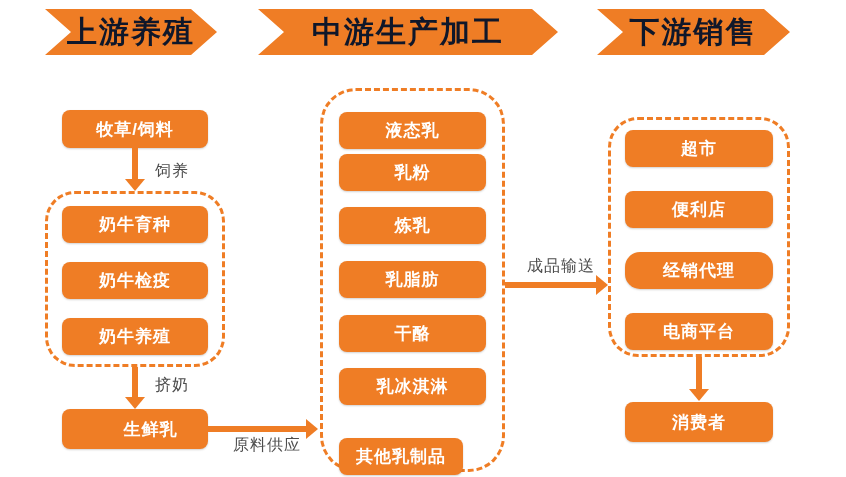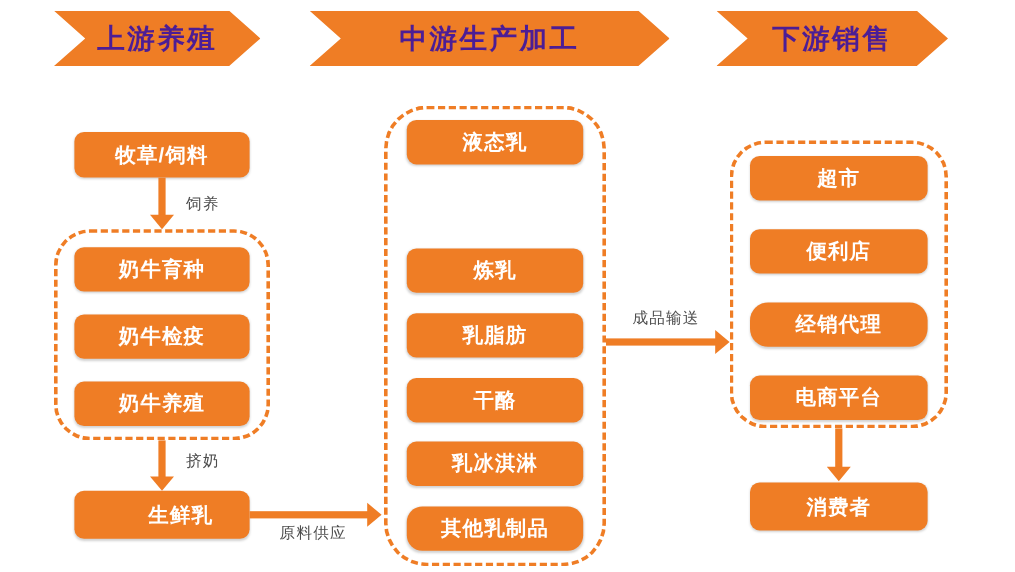--- a/index.html
+++ b/index.html
@@ -12,23 +12,23 @@
   .canvas{
     position:relative;
     width:846px;height:477px;
     background:#ffffff;
     overflow:hidden;
   }
   
   .chevron{
     position:absolute;
     background:var(--orange);
-    color:#4c1d95;
+    color:#0f172a;
     font-weight:bold;
-    font-size:23px;
+    font-size:30px;
     display:flex;align-items:center;justify-content:center;
     letter-spacing:2px;
     clip-path:polygon(0% 0%, calc(100% - 26px) 0%, 100% 50%, calc(100% - 26px) 100%, 0% 100%, 26px 50%);
   }
   
   .node{
     position:absolute;
     background:var(--orange);
     color:#fff;
     font-weight:bold;
@@ -51,21 +51,21 @@
     border-left:10px solid transparent;border-right:10px solid transparent;border-top:12px solid var(--orange);}
   
   .arr-h{position:absolute;height:22px;}
   .arr-h .shaft{position:absolute;top:50%;transform:translateY(-50%);left:0;right:10px;height:6px;background:var(--orange);}
   .arr-h .head{position:absolute;top:50%;transform:translateY(-50%);right:0;width:0;height:0;
     border-top:10px solid transparent;border-bottom:10px solid transparent;border-left:12px solid var(--orange);}
   
   .flow-label{
     position:absolute;
     color:var(--label);
-    font-size:13px;
+    font-size:16px;
     letter-spacing:1px;
     white-space:nowrap;
   }
 </style>
 </head>
 <body>
 
 <div class="canvas">
 
   <div class="chevron" style="left:45px;top:9px;width:172px;height:46px;">上游养殖</div>
@@ -93,26 +93,27 @@
 
   <div class="node" style="left:62px;top:409px;width:146px;height:40px;padding-left:31px;">生鲜乳</div>
 
   <div class="arr-h" style="left:208px;top:418px;width:110px;">
     <div class="shaft"></div>
     <div class="head"></div>
   </div>
   <div class="flow-label" style="left:233px;top:399px;margin-top:36px;">原料供应</div>
 
   <div class="group" style="left:320px;top:88px;width:185px;height:384px;border-radius:36px;"></div>
-  <div class="node" style="left:339px;top:100px;width:147px;height:37px;">液态乳</div>
+  <div class="node" style="left:339px;top:112px;width:147px;height:37px;">液态乳</div>
+  <div class="node" style="left:339px;top:154px;width:147px;height:37px;">乳粉</div>
   <div class="node" style="left:339px;top:207px;width:147px;height:37px;">炼乳</div>
   <div class="node" style="left:339px;top:261px;width:147px;height:37px;">乳脂肪</div>
   <div class="node" style="left:339px;top:315px;width:147px;height:37px;">干酪</div>
   <div class="node" style="left:339px;top:368px;width:147px;height:37px;">乳冰淇淋</div>
-  <div class="node" style="left:339px;top:422px;width:147px;height:37px;border-radius:13px;">其他乳制品</div>
+  <div class="node" style="left:339px;top:438px;width:124px;height:37px;">其他乳制品</div>
 
   <div class="arr-h" style="left:505px;top:274px;width:103px;">
     <div class="shaft"></div>
     <div class="head"></div>
   </div>
   <div class="flow-label" style="left:527px;top:256px;">成品输送</div>
 
   <div class="group" style="left:608px;top:117px;width:182px;height:240px;border-radius:30px;"></div>
   <div class="node" style="left:625px;top:130px;width:148px;height:37px;">超市</div>
   <div class="node" style="left:625px;top:191px;width:148px;height:37px;">便利店</div>

